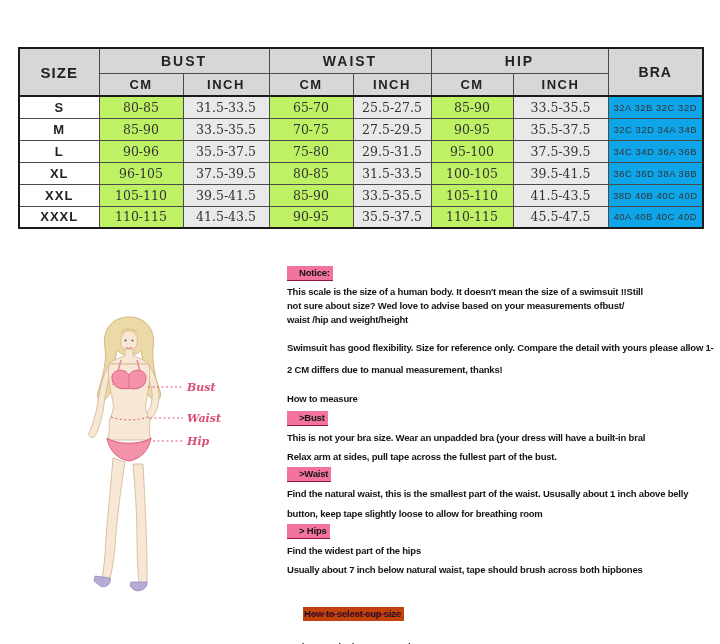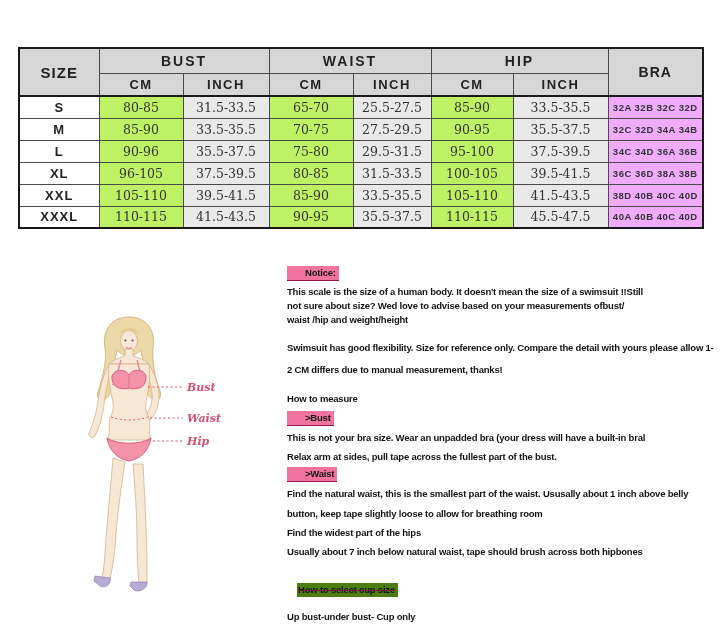--- a/index.html
+++ b/index.html
@@ -15,29 +15,29 @@
     font-family:"Liberation Sans",sans-serif;color:#222;}
   .h-group{font-size:14px;letter-spacing:2px;height:24px;}
   .h-sub{font-size:13px;letter-spacing:1.5px;height:21px;}
   .h-size{font-size:15px;letter-spacing:1px;}
   .h-bra{font-size:14px;letter-spacing:1px;}
   thead{border-bottom:2px solid #1a1a1a;margin-left:38px;}
   tbody tr{height:22px;}
   tbody th{font-size:13px;font-weight:700;letter-spacing:1px;background:#fff;color:#222;}
   td.cm{font-family:"DejaVu Serif",serif;font-size:12.5px;background:#bef264;color:#333;}
   td.inch{font-family:"DejaVu Serif",serif;font-size:12.5px;background:#e9e9e9;color:#333;}
-  td.bra{font-size:9.5px;letter-spacing:0.5px;background:#f0abfc;color:#333;font-weight:700;}
+  td.bra{font-size:9.5px;letter-spacing:0.5px;background:#0ea5e9;color:#333;font-weight:400;}
 
   
   .notice-col{position:absolute;left:287px;top:265px;width:433px;
     font-size:9.5px;font-weight:bold;letter-spacing:-0.2px;color:#141414;}
-  .hl{display:inline-block;background:#f2739f;color:#141414;padding:0 3px 1px 18px;
+  .hl{display:inline-block;background:#f2739f;color:#141414;padding:0 3px 1px 12px;
     border-bottom:1.5px solid #96134a;margin:0;}
-  .hl-strike{display:inline-block;background:#4d7c0f;color:#141414;padding:0 3px 1px 1px;
-    text-decoration:line-through;text-decoration-color:#7d0f3e;margin:10px;text-align:right;}
+  .hl-strike{display:inline-block;background:#c2410c;color:#141414;padding:0 3px 1px 1px;
+    text-decoration:line-through;text-decoration-color:#7d0f3e;margin:16px;text-align:right;}
   .p-notice{width:358px;line-height:14px;margin:4px 0 10px;}
   .p-flex{width:430px;line-height:22px;margin:0 0 12px;}
   .b-title{line-height:12px;margin:0 0 6px;}
   .line{line-height:19px;margin:0;}
   .lbl-row{margin:1px 0 2px;line-height:13px;}
   .p-waist{width:424px;line-height:19.5px;margin:0;}
   .gap{height:11px;}
   .cup-line{line-height:16.5px;margin:0;}
 
   
@@ -201,20 +201,21 @@
 
     <p class="b-title">How to measure</p>
 
     <div class="lbl-row"><span class="hl">&gt;Bust</span></div>
     <p class="line">This is not your bra size. Wear an unpadded bra (your dress will have a built-in bral</p>
     <p class="line">Relax arm at sides, pull tape across the fullest part of the bust.</p>
 
     <div class="lbl-row"><span class="hl">&gt;Waist</span></div>
     <p class="p-waist">Find the natural waist, this is the smallest part of the waist. Ususally about 1 inch above belly button, keep tape slightly loose to allow for breathing room</p>
 
+    <div class="lbl-row"><span class="hl">&gt; Hips</span></div>
     <p class="line">Find the widest part of the hips</p>
     <p class="line">Usually about 7 inch below natural waist, tape should brush across both hipbones</p>
 
     <div class="gap"></div>
     <div class="lbl-row"><span class="hl-strike">How to select cup size</span></div>
     <p class="cup-line">Up bust-under bust- Cup only</p>
   </div>
 
 </div>
 

